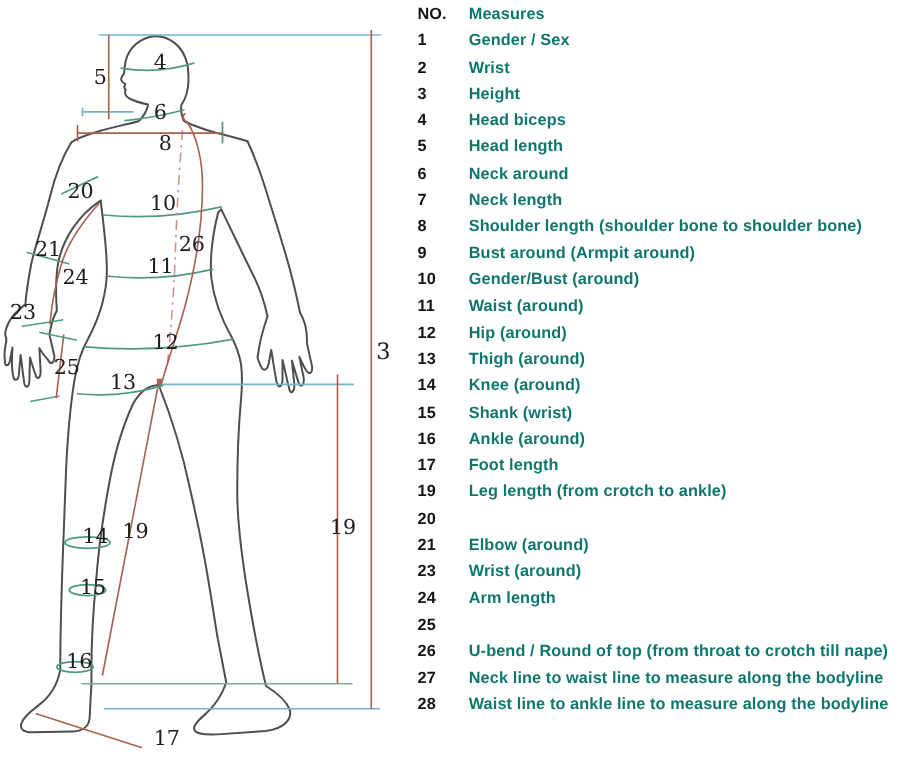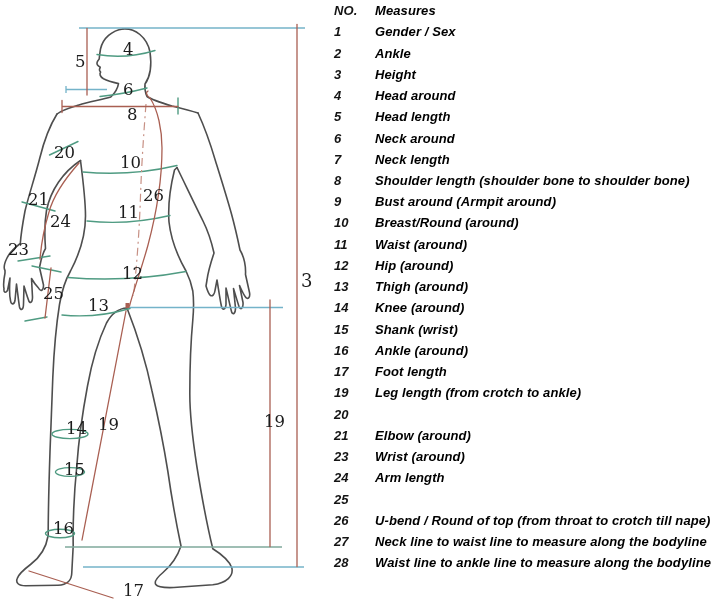--- a/index.html
+++ b/index.html
@@ -2,28 +2,28 @@
 <html><head>
 <meta charset="utf-8">
 <style>
   html,body{margin:0;padding:0;}
   body{
     width:720px;height:616px;background:#ffffff;position:relative;
     overflow:hidden;font-family:"Liberation Sans",sans-serif;
   }
   .stage{position:absolute;left:0;top:0;width:720px;height:616px;background:#fff;}
   .figure-wrap{position:absolute;left:0;top:0;width:332px;height:616px;}
-  .panel{position:absolute;left:334px;top:0;width:386px;height:616px;font-style:italic;}
+  .panel{position:absolute;left:334px;top:0;width:386px;height:616px;}
   .mrow{display:flex;align-items:center;height:21.24px;white-space:nowrap;}
   .mrow .no{
     flex:0 0 41px;width:41px;font-weight:bold;font-size:13px;color:#141414;
     letter-spacing:0.1px;
   }
   .mrow .label{
-    font-weight:bold;font-size:13px;color:#000000;letter-spacing:0.1px;
+    font-weight:bold;font-size:13px;color:#0f766e;letter-spacing:0.1px;
   }
   svg text{
     font-family:"DejaVu Serif","Liberation Serif",serif;
     font-size:16.5px;fill:#1c1c1c;
   }
   svg text.big{font-size:18px;}
 </style>
 </head>
 <body>
 
@@ -160,31 +160,31 @@
       <span class="label">Measures</span>
     </div>
 
       <div class="mrow">
         <span class="no">1</span>
         <span class="label">Gender / Sex</span>
       </div>
 
       <div class="mrow">
         <span class="no">2</span>
-        <span class="label">Ankle</span>
+        <span class="label">Wrist</span>
       </div>
 
       <div class="mrow">
         <span class="no">3</span>
         <span class="label">Height</span>
       </div>
 
       <div class="mrow">
         <span class="no">4</span>
-        <span class="label">Head around</span>
+        <span class="label">Head biceps</span>
       </div>
 
       <div class="mrow">
         <span class="no">5</span>
         <span class="label">Head length</span>
       </div>
 
       <div class="mrow">
         <span class="no">6</span>
         <span class="label">Neck around</span>
@@ -200,21 +200,21 @@
         <span class="label">Shoulder length (shoulder bone to shoulder bone)</span>
       </div>
 
       <div class="mrow">
         <span class="no">9</span>
         <span class="label">Bust around (Armpit around)</span>
       </div>
 
       <div class="mrow">
         <span class="no">10</span>
-        <span class="label">Breast/Round (around)</span>
+        <span class="label">Gender/Bust (around)</span>
       </div>
 
       <div class="mrow">
         <span class="no">11</span>
         <span class="label">Waist (around)</span>
       </div>
 
       <div class="mrow">
         <span class="no">12</span>
         <span class="label">Hip (around)</span>

